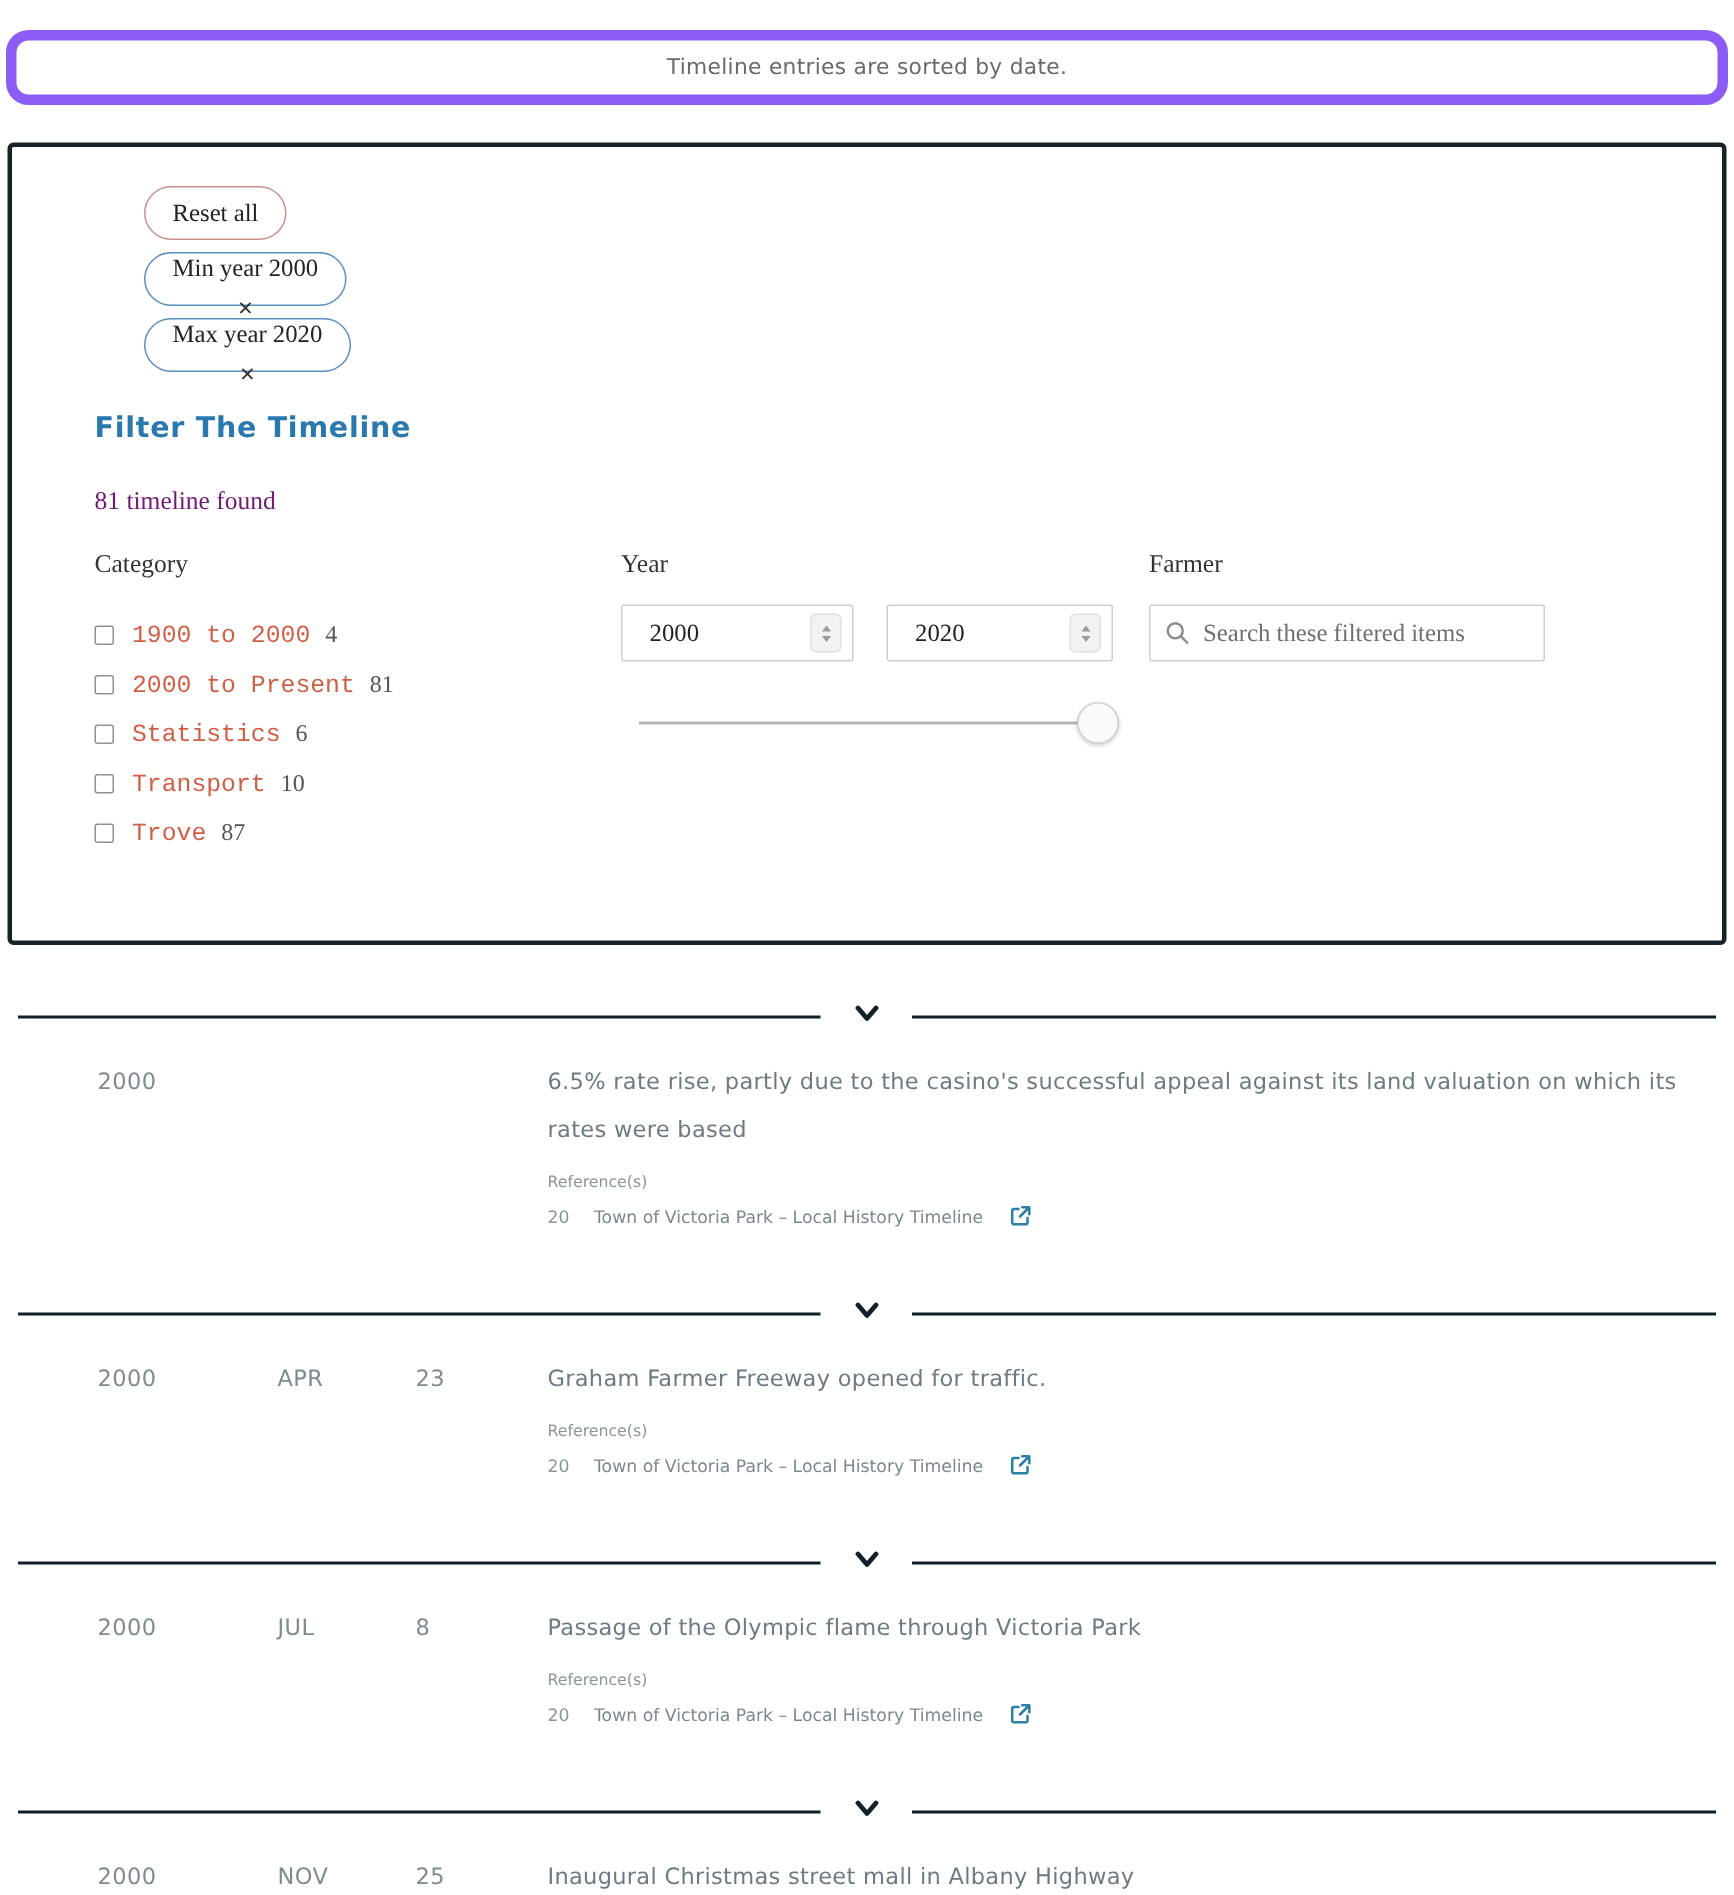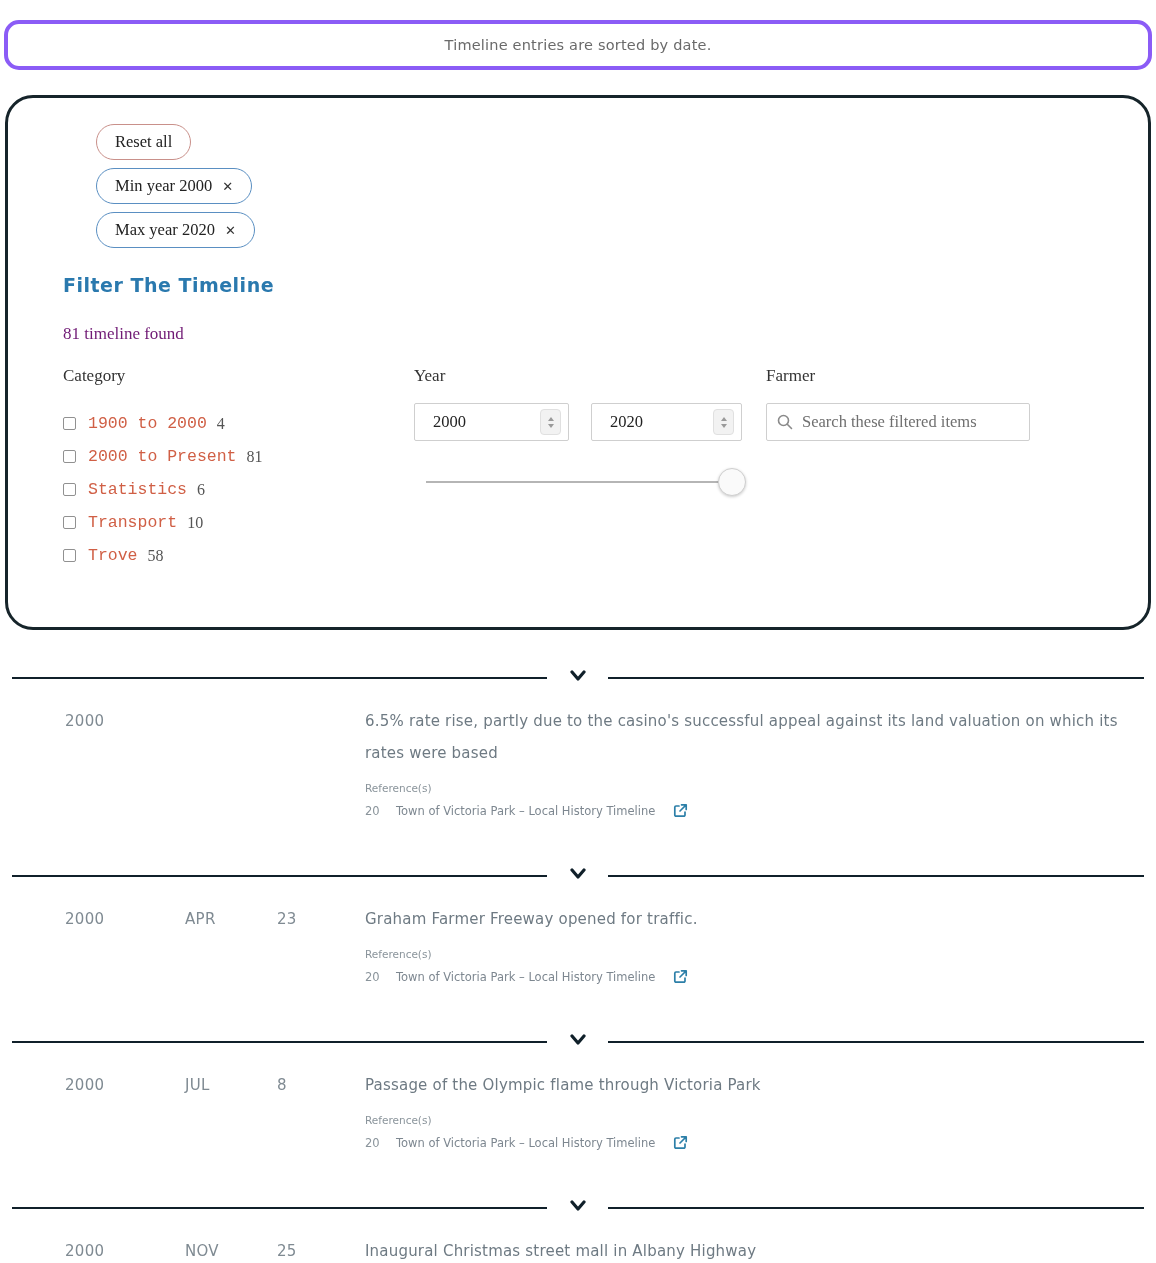--- a/index.html
+++ b/index.html
@@ -4,39 +4,39 @@
 <style>
   * { margin:0; padding:0; box-sizing:border-box; }
   html,body { background:#fff; width:1156px; }
   body { font-family:"Liberation Serif", serif; color:#333; }
 
   .page { width:1156px; min-height:1263px; position:relative; padding-bottom:14px; }
 
   
   .banner {
     margin:20px 4px 0 4px; height:50px;
-    border:4px solid #8b5cf6; border-radius:15px;
+    border:7px solid #8b5cf6; border-radius:15px;
     display:flex; align-items:center; justify-content:center;
   }
   .banner-text { font-family:"DejaVu Sans", sans-serif; font-size:14.5px; color:#6a6a6a; letter-spacing:.2px; }
 
   
   .panel {
     margin:25px 5px 0 5px; height:535px;
-    border:3px solid #16242a; border-radius:28px;
+    border:3px solid #16242a; border-radius:4px;
     padding-top:26px; position:relative;
   }
   .chips { margin-left:88px; display:flex; flex-direction:column; align-items:flex-start; gap:8px; }
   .chip {
     display:inline-flex; align-items:center; gap:10px;
     height:36px; padding:0 18px; border-radius:19px;
     background:#fff; font-size:16.5px; color:#222; cursor:pointer;
   }
   .chip.reset { border:1px solid #c9908a; }
-  .chip.year-chip { border:1px solid #5a8fc2; }
+  .chip.year-chip { border:1px solid #5a8fc2;flex-direction:column; }
   .chip .x { font-size:13px; color:#333; font-family:"DejaVu Sans", sans-serif; }
 
   .heading {
     margin:26px 0 0 55px;
     font-family:"DejaVu Sans", sans-serif; font-weight:bold;
     font-size:19px; color:#2a79ae; letter-spacing:.5px;
   }
   .results { margin:28px 0 0 55px; font-size:17px; color:#701a75; }
 
   .filter-cols { display:flex; margin-top:22px; padding-left:55px; }
@@ -158,21 +158,21 @@
             <span class="cat-count">6</span>
           </div>
           <div class="cat-row">
             <span class="cat-box"></span>
             <span class="cat-name">Transport</span>
             <span class="cat-count">10</span>
           </div>
           <div class="cat-row">
             <span class="cat-box"></span>
             <span class="cat-name">Trove</span>
-            <span class="cat-count">58</span>
+            <span class="cat-count">87</span>
           </div>
         </div>
       </div>
 
       <div class="col-year">
         <div class="col-label">Year</div>
         <div class="year-inputs">
           <div class="year-input">
             <span class="year-val">2000</span>
             <span class="stepper">

